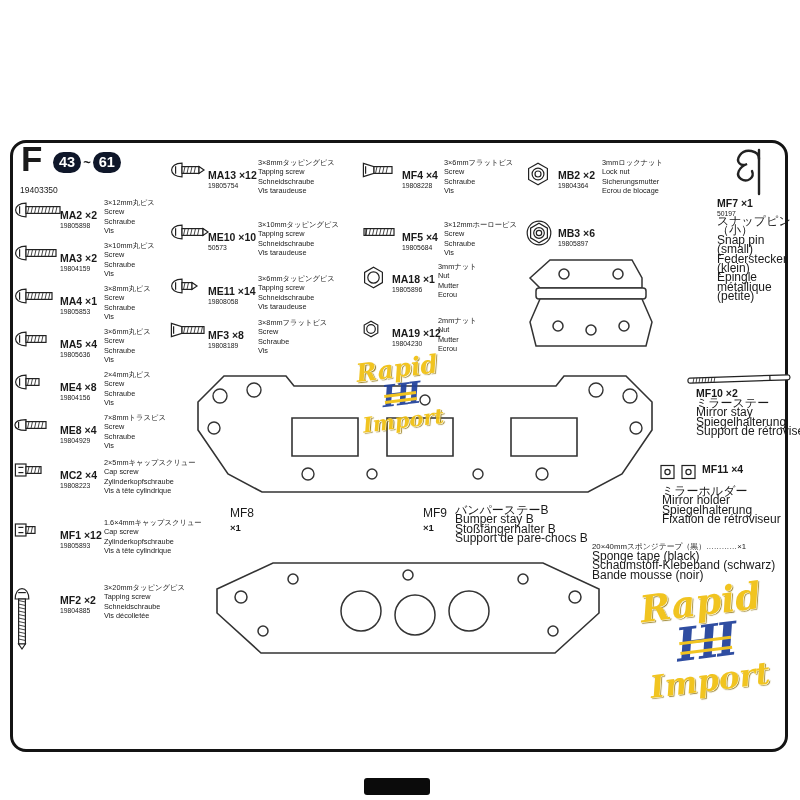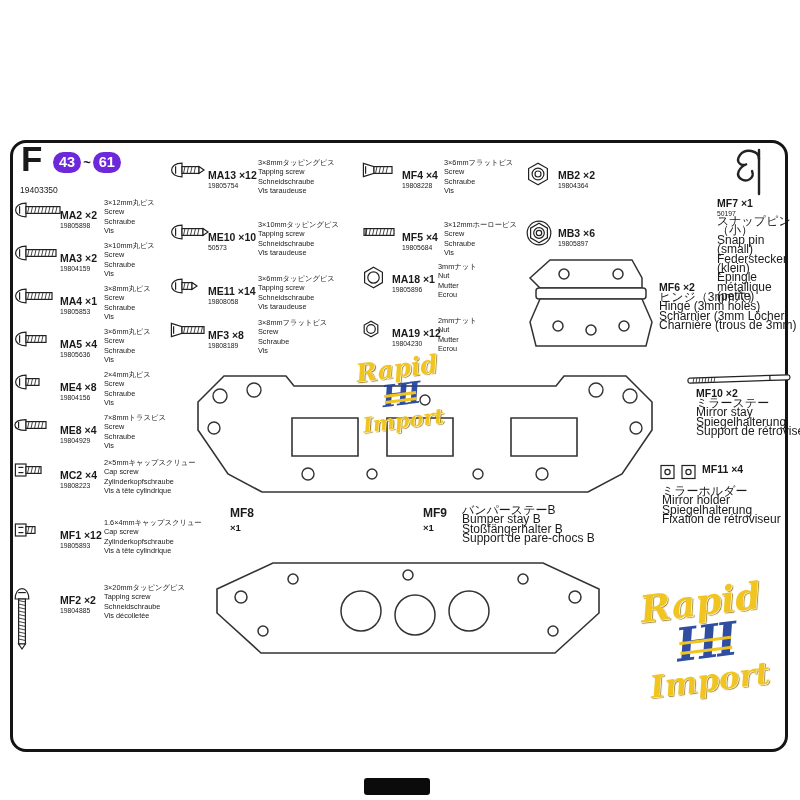--- a/index.html
+++ b/index.html
@@ -3,37 +3,37 @@
 <meta charset="utf-8">
 <style>
   *{margin:0;padding:0;box-sizing:border-box}
   html,body{background:#fff}
   #page{position:relative;width:800px;height:800px;background:#fff;font-family:"Liberation Sans",sans-serif;color:#1a1a1a;overflow:hidden}
   .abs{position:absolute}
   .frame{position:absolute;left:10px;top:140px;width:778px;height:612px;border:3px solid #141414;border-radius:16px}
   .sheetF{position:absolute;left:21px;top:139px;font-size:35px;font-weight:900;letter-spacing:1px}
   .sheetNo{position:absolute;left:20px;top:185px;font-size:8.5px}
   .badges{position:absolute;left:53px;top:152px;display:flex;align-items:center}
-  .badge{background:#6d28d9;color:#fff;font-weight:700;font-size:14.5px;line-height:1;padding:3px 6px;border-radius:12px}
+  .badge{background:#0f172a;color:#fff;font-weight:700;font-size:14.5px;line-height:1;padding:3px 6px;border-radius:12px}
   .tilde{font-weight:700;font-size:13px;margin:0 2px}
   .part{position:absolute;display:flex;align-items:flex-start}
   .p-icon{margin-top:4px;flex:0 0 auto}
   .p-icon svg{display:block}
   .p-label{flex:0 0 auto;margin-top:11px}
   .p-code{display:block;font-weight:700;font-size:10.5px;white-space:nowrap}
   .p-no{display:block;font-size:6.8px;margin-top:1px}
   .p-desc{flex:1;font-size:7.3px;line-height:9.4px}
   .p-desc>span{display:block;white-space:nowrap}
   .wrap .p-desc>span{white-space:normal}
   .c1{left:14px;width:182px}.c1 .p-icon{width:46px}.c1 .p-label{width:44px}
   .c2{left:170px;width:190px}.c2 .p-icon{width:38px}.c2 .p-label{width:50px}
   .c3{left:362px;width:162px}.c3 .p-icon{width:40px}.c3 .p-label{width:42px}
   .c3n{left:362px;width:158px}.c3n .p-icon{width:30px}.c3n .p-label{width:46px}
   .c4{left:526px;width:194px}.c4 .p-icon{width:32px}.c4 .p-label{width:44px}
-  .big-code{font-weight:700;font-size:12px;display:block}
+  .big-code{font-weight:400;font-size:12px;display:block}
   .big-qty{font-weight:700;font-size:9.5px;display:block;margin-top:2px}
   .lblrow{display:flex;align-items:flex-start}
   .blockdesc{font-size:12px;line-height:9.4px}
   .blockdesc>span{display:block;white-space:nowrap}
   .wm{position:absolute;z-index:6;pointer-events:none;text-align:center;transform:rotate(-7deg);font-family:"DejaVu Serif",serif;opacity:.93}
   .wm-word{font-style:italic;font-weight:700;color:#f0c010;text-shadow:.5px .5px 0 #fff,1.2px 1.2px 1px #8a6d00;line-height:1}
   .wm-mono{position:relative;display:inline-block;font-weight:700;font-style:italic;color:#20409a;line-height:.95;letter-spacing:-3px}
   .wm-mono .stripe{position:absolute;left:6%;right:6%;height:3px;background:#f0c010}
   .blackbox{position:absolute;left:364px;top:778px;width:66px;height:17px;background:#0b0b0b;border-radius:3px}
   .sp1{font-size:7.8px;white-space:nowrap}
@@ -419,20 +419,26 @@
         <svg width="24" height="24" viewBox="0 0 24 24">
           <polygon points="12.0,22.8 2.6,17.4 2.6,6.6 12.0,1.2 21.4,6.6 21.4,17.4 " fill="#fff" stroke="#222" stroke-width="1.2"></polygon>
           <circle cx="12" cy="12" r="5.9" fill="#fff" stroke="#222" stroke-width="1.2"></circle>
           <circle cx="12" cy="12" r="3.0" fill="#fff" stroke="#222" stroke-width="1.2"></circle>
         </svg>
       </span>
     <span class="p-label">
       <span class="p-code"><span>MB2</span> <span>×2</span></span>
       <span class="p-no">19804364</span>
     </span>
+    <span class="p-desc">
+      <span>3mmロックナット</span>
+        <span>Lock nut</span>
+        <span>Sicherungsmutter</span>
+        <span>Ecrou de blocage</span>
+    </span>
   </div>
 
   <div class="part c4" style="top:216px">
     <span class="p-icon">
         <svg width="26" height="26" viewBox="0 0 26 26">
           <circle cx="13" cy="13" r="11.8" fill="#fff" stroke="#222" stroke-width="1.2"></circle>
           <polygon points="13.0,22.7 4.6,17.8 4.6,8.2 13.0,3.3 21.4,8.2 21.4,17.8 " fill="#fff" stroke="#222" stroke-width="1.2"></polygon>
           <circle cx="13" cy="13" r="5.3" fill="#fff" stroke="#222" stroke-width="1.2"></circle>
           <circle cx="13" cy="13" r="2.7" fill="#fff" stroke="#222" stroke-width="1.2"></circle>
         </svg>
@@ -449,26 +455,20 @@
         <path d="M22 6 L104 6 L114 24 L114 34 L12 34 L2 24 Z"></path>
         <rect x="8" y="34" width="110" height="11" rx="3"></rect>
         <path d="M12 45 L114 45 L124 68 L118 92 L8 92 L2 68 Z"></path>
         <circle cx="36" cy="20" r="5"></circle>
           <circle cx="90" cy="20" r="5"></circle>
         <circle cx="30" cy="72" r="5"></circle>
           <circle cx="96" cy="72" r="5"></circle>
           <circle cx="63" cy="76" r="5"></circle>
       </g>
     </svg>
-  </div>
-  <div class="abs" style="left:659px;top:281px;width:130px">
-    <span class="p-code"><span>MF6</span> <span>×2</span></span>
-    <span class="blockdesc">
-      <span>ヒンジ（3mm穴）</span><span>Hinge (3mm holes)</span><span>Scharnier (3mm Löcher)</span><span>Charnière (trous de 3mm)</span>
-    </span>
   </div>
 
   <div class="abs wrap" style="left:717px;top:143px;width:80px">
     <span class="p-icon" style="display:block;margin-left:12px">
         <svg width="38" height="50" viewBox="0 0 38 50">
           <path d="M30 3 L30 47" fill="none" stroke="#222" stroke-width="2.4" stroke-linecap="round"></path>
           <path d="M30 12 C30 3 16 1 11 8 C6 15 12 20 18 17 C10 20 6 28 12 32 C18 36 26 31 23 24" fill="none" stroke="#222" stroke-width="2.4" stroke-linecap="round"></path>
         </svg>
       </span>
     <span class="p-code"><span>MF7</span> <span>×1</span></span>
@@ -506,21 +506,21 @@
       <span class="big-code">MF8</span>
       <span class="big-qty">×1</span>
     </span>
   </div>
 
   <div class="abs lblrow" style="left:423px;top:506px">
     <span>
       <span class="big-code">MF9</span>
       <span class="big-qty">×1</span>
     </span>
-    <span class="blockdesc" style="margin-left:15px;width:115px">
+    <span class="blockdesc" style="margin-left:8px;width:115px">
       <span>バンパーステーB</span>
         <span>Bumper stay B</span>
         <span>Stoßfängerhalter B</span>
         <span>Support de pare-chocs B</span>
     </span>
   </div>
 
   <div class="draw" style="left:193px;top:553px">
     <svg width="430" height="112" viewBox="0 0 430 112">
       <path fill="#fff" stroke="#333" stroke-width="1.6" d="M24 36 L80 10 L350 10 L406 36 L406 60 L362 100 L68 100 L24 60 Z"></path>
@@ -560,20 +560,30 @@
   <div class="abs" style="left:702px;top:463px">
     <span class="p-code"><span>MF11</span> <span>×4</span></span>
   </div>
   <div class="abs blockdesc" style="left:662px;top:487px;width:120px">
     <span>ミラーホルダー</span>
       <span>Mirror holder</span>
       <span>Spiegelhalterung</span>
       <span>Fixation de rétroviseur</span>
   </div>
 
+  <div class="abs" style="left:592px;top:541px;width:200px">
+    <div class="sp1">
+      <span>20×40mmスポンジテープ（黒）</span><span>…………</span><span>×1</span>
+    </div>
+    <div class="blockdesc">
+      <span>Sponge tape (black)</span>
+      <span>Schaumstoff-Klebeband (schwarz)</span>
+      <span>Bande mousse (noir)</span>
+    </div>
+  </div>
 
   <div class="wm" style="left:325px;top:356px;width:150px">
     <div class="wm-word" style="font-size:25px">Rapid</div>
     <div class="wm-mono" style="font-size:30px"><span>HI</span><i class="stripe" style="top:42%"></i><i class="stripe" style="top:64%"></i></div>
     <div class="wm-word" style="font-size:21px">Import</div>
   </div>
 
   <div class="wm" style="left:615px;top:584px;width:180px">
     <div class="wm-word" style="font-size:37px">Rapid</div>
     <div class="wm-mono" style="font-size:46px"><span>HI</span><i class="stripe" style="top:42%"></i><i class="stripe" style="top:64%"></i></div>

